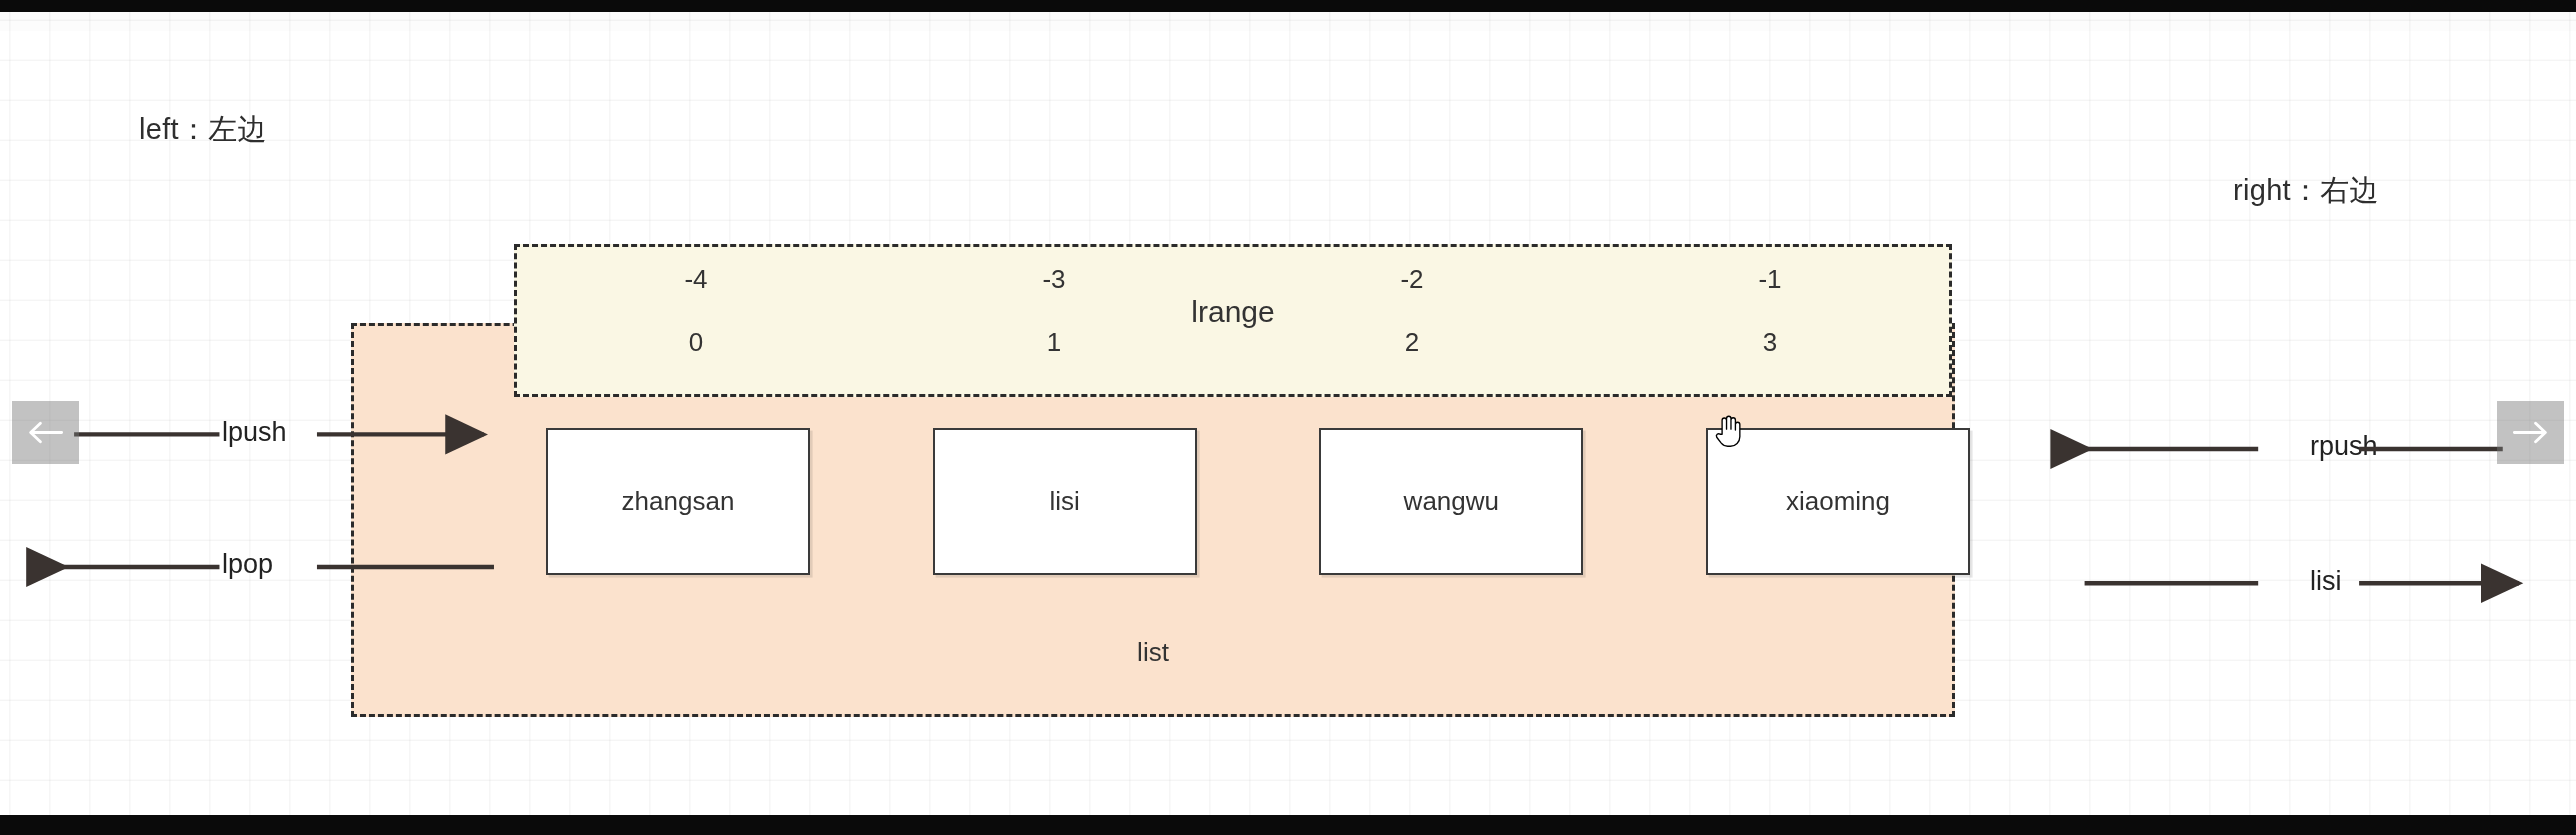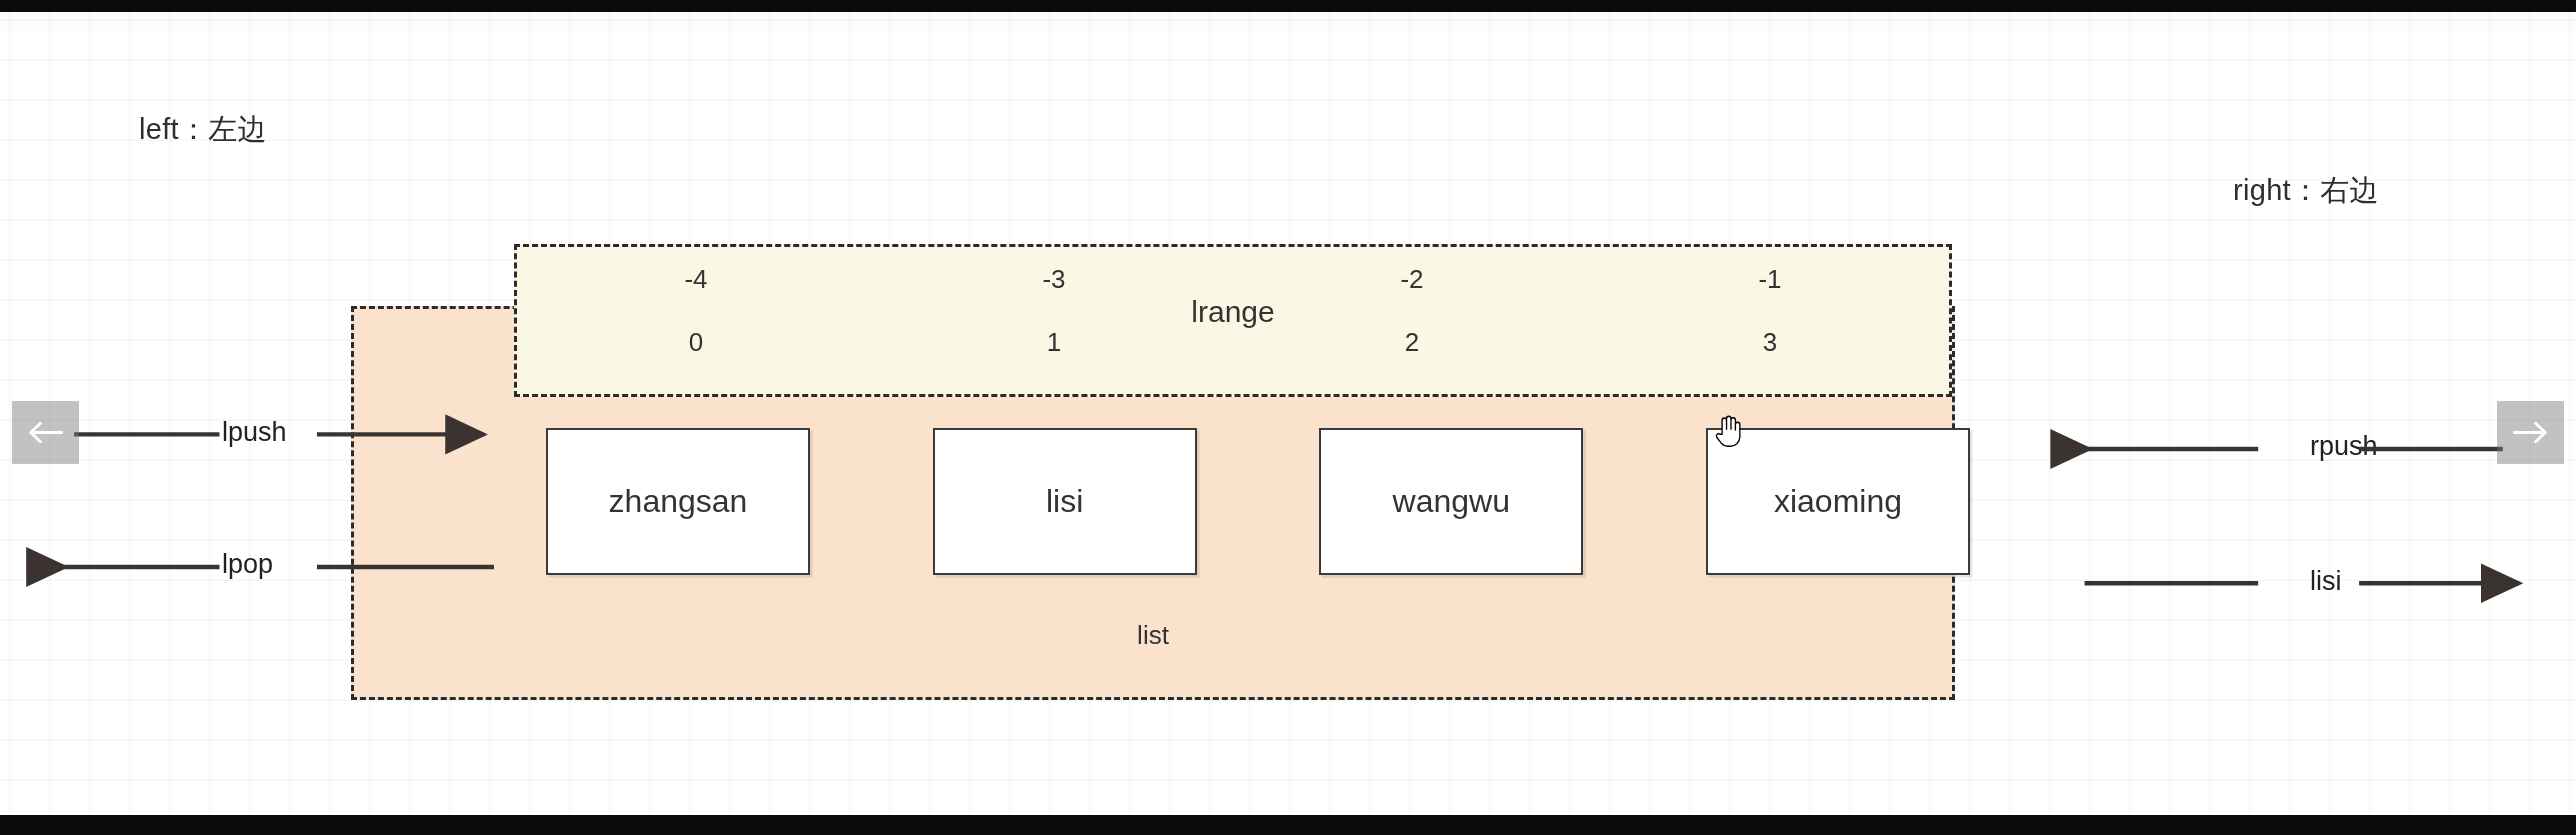--- a/index.html
+++ b/index.html
@@ -63,21 +63,21 @@
     white-space: nowrap;
     letter-spacing: 0.3px;
   }
   #label-left  { left: 139px;  top: 86px; margin-top: 12px; }
   #label-right { left: 2233px; top: 112px; margin-top: 47px; }
 
   
   #list-container {
     position: absolute;
     left: 351px;
-    top: 294px;
+    top: 311px;
     width: 1604px;
     height: 394px;
     background: #fbe2cd;
     border: 3.4px dashed #2b2b2b;
     box-sizing: border-box;
     z-index: 5;
     padding-left: 34px;
   }
   #list-label {
     position: absolute;
@@ -144,21 +144,21 @@
     height: 147px;
     background: #ffffff;
     border: 2.6px solid #3a3a3a;
     box-sizing: border-box;
     display: flex;
     align-items: center;
     justify-content: center;
     box-shadow: 2.6px 2.6px 0 rgba(0,0,0,0.10);
   }
   .value-box span {
-    font-size: 32px;
+    font-size: 26px;
     color: #333333;
     text-align: center;
   }
 
   
   #arrows {
     position: absolute;
     left: 0; top: 0;
     width: 2576px;
     height: 803px;

